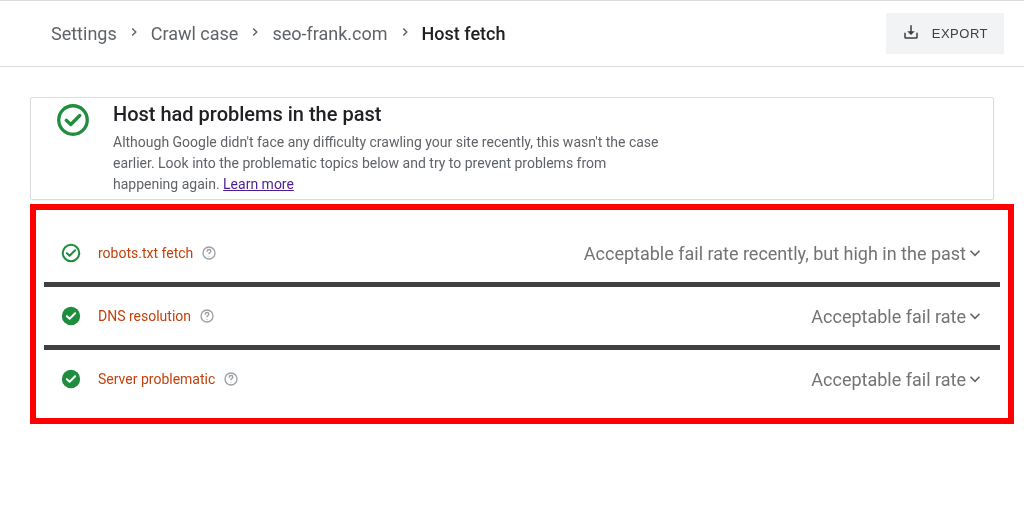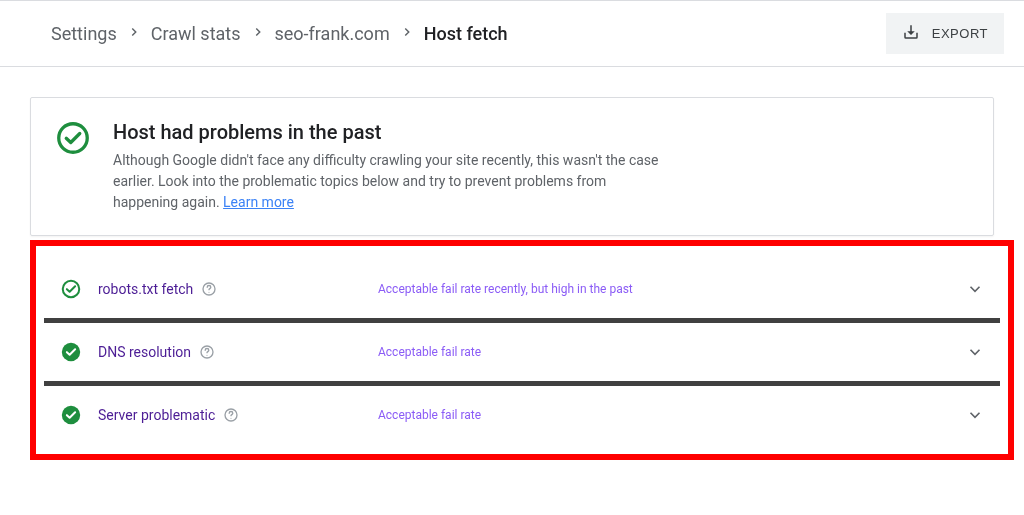--- a/index.html
+++ b/index.html
@@ -53,21 +53,21 @@
       cursor: pointer;
     }
     .export-btn svg { width: 18px; height: 18px; }
     .content {
       padding: 30px 10px 0 30px;
       background: #fff;
     }
     .status-card {
       border: 1px solid #dadce0;
       border-radius: 2px;
-      padding: 22px 24px;
+      padding: 4px 24px;
       display: flex;
       gap: 22px;
       align-items: flex-start;
       box-shadow: 0 1px 2px rgba(0,0,0,0.05);
       margin-right: 20px;
     }
     .status-icon-outline {
       width: 36px;
       height: 36px;
       flex-shrink: 0;
@@ -78,21 +78,21 @@
       color: #202124;
       margin-bottom: 6px;
     }
     .status-desc {
       font-size: 14px;
       color: #5f6368;
       line-height: 1.5;
       max-width: 560px;
     }
     .learn-more {
-      color: #3b82f6;
+      color: #4c1d95;
       text-decoration: underline;
       cursor: pointer;
     }
     .details-label {
       font-size: 14px;
       color: #5f6368;
       margin: 24px 0 14px 4px;
     }
     .details-box {
       border: 6px solid #ff0000;
@@ -108,54 +108,55 @@
     }
     .detail-row:first-child { border-top: none; }
     .row-icon {
       width: 22px;
       height: 22px;
       flex-shrink: 0;
       margin-right: 16px;
     }
     .row-label {
       font-size: 14px;
-      color: #4c1d95;
+      color: #c2410c;
       width: 280px;
       display: flex;
       align-items: center;
       gap: 8px;
     }
     .help-icon {
       width: 16px;
       height: 16px;
       color: #9aa0a6;
     }
     .row-status {
-      font-size: 12px;
-      color: #8b5cf6;
+      font-size: 18px;
+      color: #737373;
       flex: 1;
+      text-align: right;
     }
     .row-chevron {
       color: #5f6368;
       width: 18px;
       height: 18px;
     }
   </style>
 </head>
 <body>
 
 <div class="header">
   <div class="breadcrumb">
     <span class="crumb">Settings</span>
     <span class="chevron">
       <svg width="14" height="14" viewBox="0 0 24 24" fill="none" stroke="#5f6368" stroke-width="2.5">
           <polyline points="9 18 15 12 9 6"></polyline>
         </svg>
     </span>
-    <span class="crumb">Crawl stats</span>
+    <span class="crumb">Crawl case</span>
     <span class="chevron">
       <svg width="14" height="14" viewBox="0 0 24 24" fill="none" stroke="#5f6368" stroke-width="2.5">
           <polyline points="9 18 15 12 9 6"></polyline>
         </svg>
     </span>
     <span class="crumb">seo-frank.com</span>
     <span class="chevron">
       <svg width="14" height="14" viewBox="0 0 24 24" fill="none" stroke="#5f6368" stroke-width="2.5">
           <polyline points="9 18 15 12 9 6"></polyline>
         </svg>

